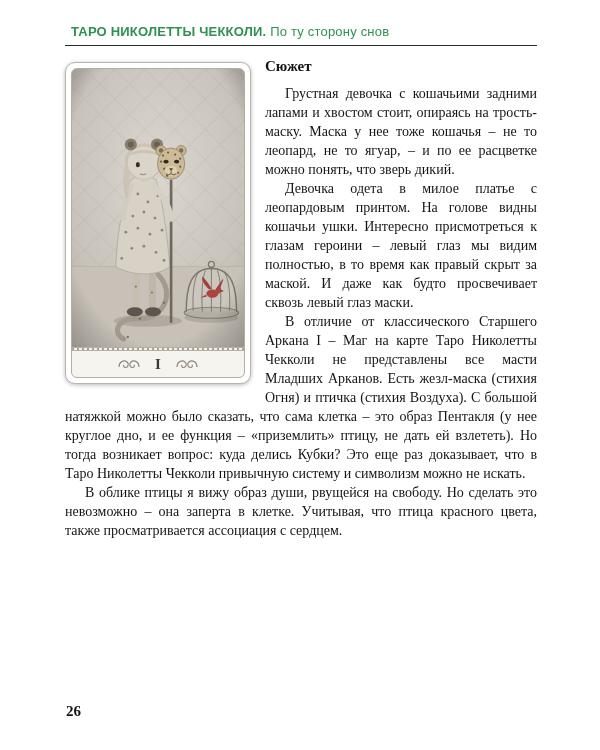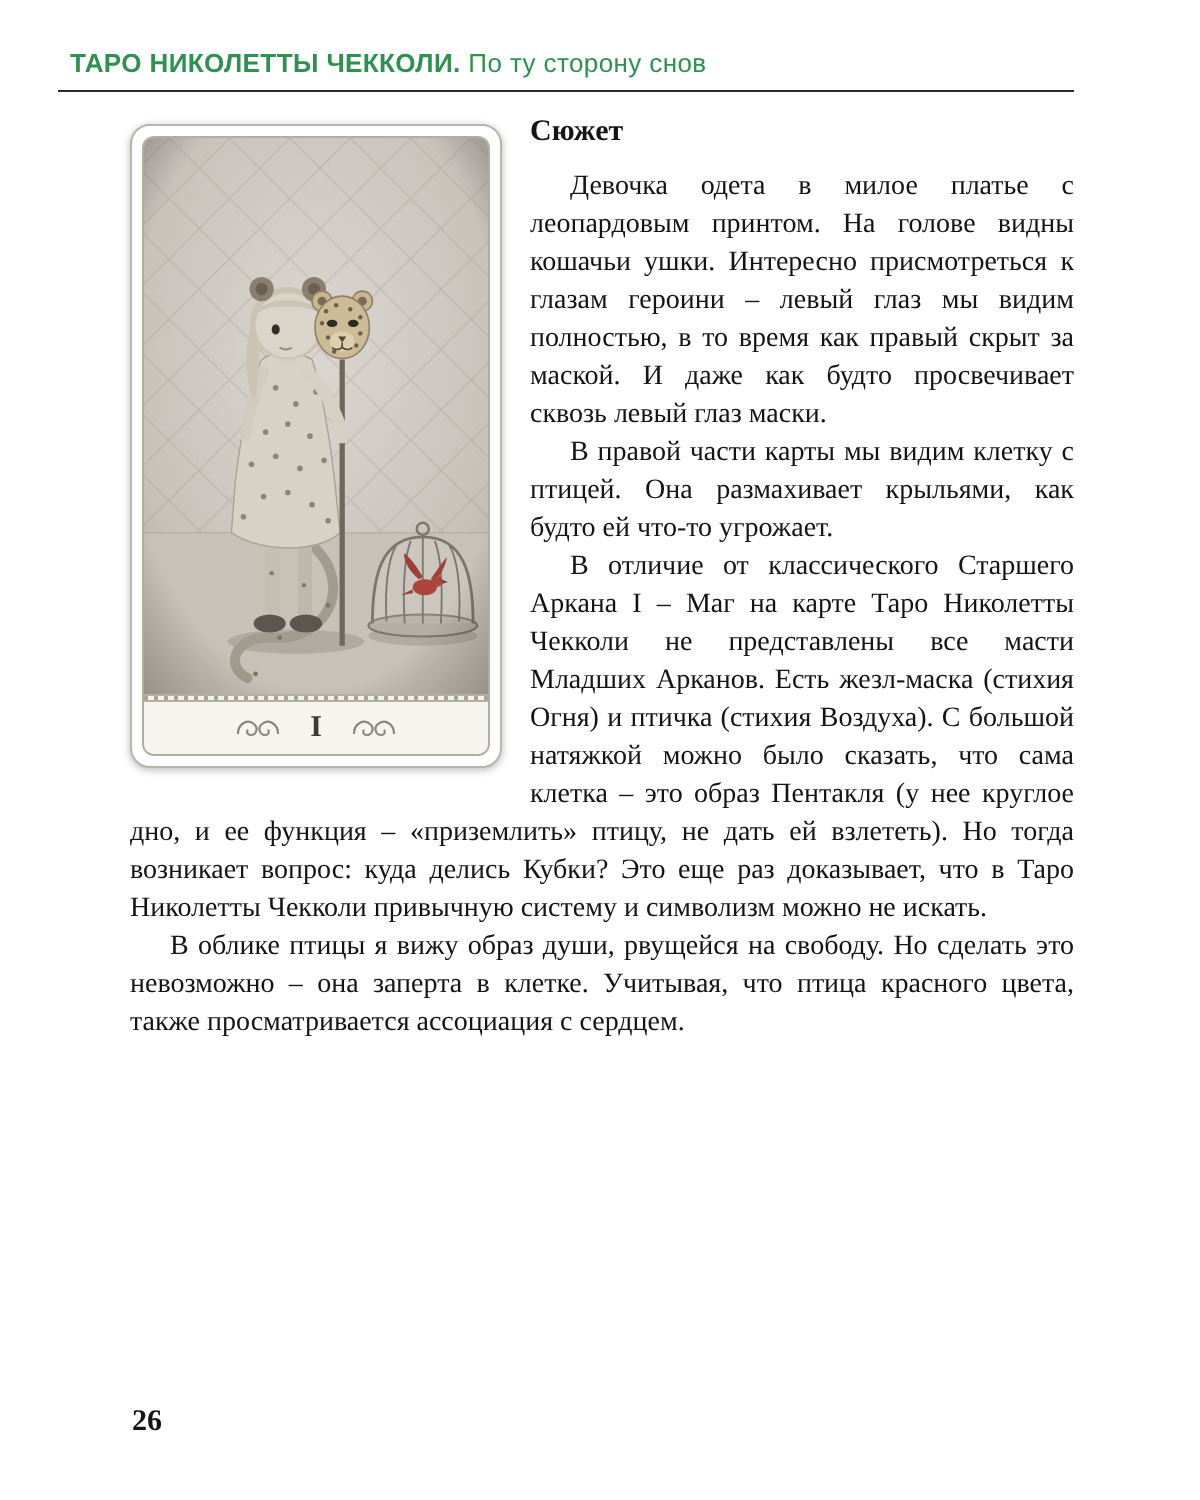--- a/index.html
+++ b/index.html
@@ -9,21 +9,21 @@
     width: 600px;
     height: 750px;
     margin: 0 auto;
     background: #ffffff;
     font-family: "Liberation Serif", serif;
     color: #141414;
     overflow: hidden;
   }
   
   .page-header {
-    padding: 24px 63px 0 29px;
+    padding: 24px 63px 0 65px;
   }
   .header-text {
     font-family: "Liberation Sans", sans-serif;
     font-size: 13px;
     color: #2f9150;
     letter-spacing: 0.2px;
     padding-left: 6px;
     white-space: nowrap;
   }
   .header-bold { font-weight: bold; }
@@ -257,22 +257,22 @@
           <svg class="ornament" width="24" height="12" viewBox="0 0 24 12" xmlns="http://www.w3.org/2000/svg">
             <path d="M2,9 C2,3.5 7,1.5 10,4 C12.5,6 11,9.5 8.5,9.5 C6.8,9.5 6,8 7,6.8" fill="none" stroke="#8d8579" stroke-width="1.1"></path>
             <path d="M22,9 C22,3.5 17,1.5 14,4 C11.5,6 13,9.5 15.5,9.5 C17.2,9.5 18,8 17,6.8" fill="none" stroke="#8d8579" stroke-width="1.1"></path>
           </svg>
         </div>
       </div>
     </figure>
 
     <h2 class="section-heading">Сюжет</h2>
 
+    <p class="body-para">Грустная девочка с кошачьими задними лапами и хвостом стоит, опираясь на трость-маску. Маска у нее тоже кошачья – не то леопард, не то ягуар, – и по ее расцветке можно понять, что зверь дикий.</p>
     <p class="body-para">Девочка одета в милое платье с леопардовым принтом. На голове видны кошачьи ушки. Интересно присмотреться к глазам героини – левый глаз мы видим полностью, в то время как правый скрыт за маской. И даже как будто просвечивает сквозь левый глаз маски.</p>
-    <p class="body-para">В правой части карты мы видим клетку с птицей. Она размахивает крыльями, как будто ей что-то угрожает.</p>
     <p class="body-para">В отличие от классического Старшего Аркана I – Маг на карте Таро Николетты Чекколи не представлены все масти Младших Арканов. Есть жезл-маска (стихия Огня) и птичка (стихия Воздуха). С большой натяжкой можно было сказать, что сама клетка – это образ Пентакля (у нее круглое дно, и ее функция – «приземлить» птицу, не дать ей взлететь). Но тогда возникает вопрос: куда делись Кубки? Это еще раз доказывает, что в Таро Николетты Чекколи привычную систему и символизм можно не искать.</p>
     <p class="body-para">В облике птицы я вижу образ души, рвущейся на свободу. Но сделать это невозможно – она заперта в клетке. Учитывая, что птица красного цвета, также просматривается ассоциация с сердцем.</p>
 
   </main>
 
   <div class="page-number">26</div>
 
 </div>
 
 </body></html>

